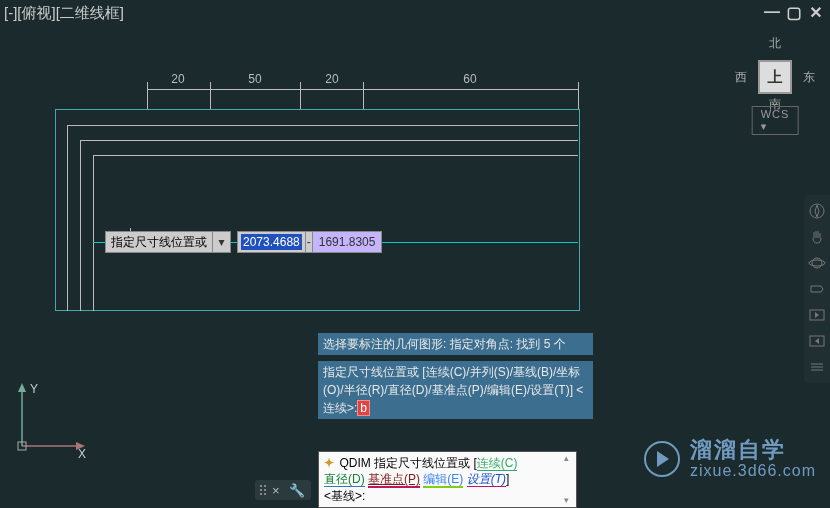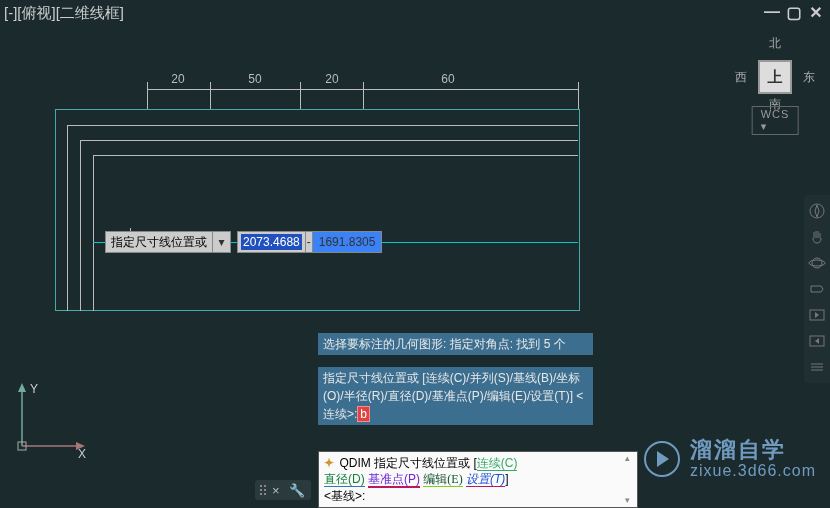--- a/index.html
+++ b/index.html
@@ -34,38 +34,38 @@
     
     .dim-text { position: absolute; color: #bbb; font-size: 12px; transform: translateX(-50%); }
     
     
     .dyn-input { position: absolute; left: 105px; top: 231px; display: flex; align-items: center; height: 22px; }
     .dyn-label { background: #ccc; color: #000; padding: 7px 5px; border: 1px solid #888; height: 100%; display:flex; align-items:center;}
     .dyn-arrow { width: 18px; height: 100%; background: #ccc; border: 1px solid #888; border-left:none; display:flex; align-items:center; justify-content:center; color:#333;}
     .dyn-field1 { background: #ccc; height: 100%; border: 1px solid #888; margin-left: 6px; padding: 0 3px; display:flex; align-items:center;}
     .dyn-field1 span { background: #2050c0; color: #fff; padding: 1px 2px; }
     .dyn-sep { background:#ccc; height:100%; border:1px solid #888; border-left:none; padding:0 1px; display:flex; align-items:center; color:#333;}
-    .dyn-field2 { background: #3b82f6; color: #333; height: 100%; border: 1px solid #888; border-left:none; padding: 0 6px; display:flex; align-items:center;}
+    .dyn-field2 { background: #c4b5fd; color: #333; height: 100%; border: 1px solid #888; border-left:none; padding: 0 6px; display:flex; align-items:center;}
     
     
     .cmdhist { position: absolute; left: 318px; top: 333px; width: 275px; font-size: 12px; line-height: 1.5; }
-    .cmdbox { background: #3b6e8f; color: #e8e8e8; padding: 2px 5px; margin-bottom: 12px; }
+    .cmdbox { background: #3b6e8f; color: #e8e8e8; padding: 2px 5px; margin-bottom: 6px; }
     .cmdbox .red { background: #d44; color:#fff; padding: 0 2px; border:1px solid #f88;}
     
     
-    .cmdline { position: absolute; left: 318px; bottom: 0; width: 320px; background: #fafafa; color: #000; border: 1px solid #555; padding: 3px 5px 2px 5px; font-size: 12px; line-height: 1.4; margin-top: 38px;}
+    .cmdline { position: absolute; left: 318px; bottom: 0; width: 259px; background: #fafafa; color: #000; border: 1px solid #555; padding: 3px 5px 2px 5px; font-size: 12px; line-height: 1.4; margin-top: 38px;}
     .cmdline .row { white-space: nowrap; overflow: hidden;}
     .cmdline .opt-c { color: #3a6; border-bottom: 1px solid #3a6;}
     .cmdline .opt-s { color: #48c; border-bottom: 1px solid #48c;}
     .cmdline .opt-b { color: #4a9; border-bottom: 1px solid #4a9;}
     .cmdline .opt-o { color: #d83; border-bottom: 1px solid #d83;}
     .cmdline .opt-r { color: #b45; border-bottom: 1px solid #b45;}
     .cmdline .opt-d { color: #15803d; border-bottom: 1px solid #37b;}
-    .cmdline .opt-p { color: #6d28d9; border-bottom: 5px solid #be185d;}
-    .cmdline .opt-e { color: #14532d; border-bottom: 1px solid #84cc16; font-family: Liberation Serif, serif;}
+    .cmdline .opt-p { color: #7f1d1d; border-bottom: 5px solid #be185d; text-decoration: underline;}
+    .cmdline .opt-e { color: #3b82f6; border-bottom: 4px solid #84cc16;}
     .cmdline .opt-t { color: #1d4ed8; border-bottom: 1px solid #be185d; font-style: italic;}
     .cmdline .prompt { color:#000;}
     .cmdline .lightning { color: #cc9933; font-weight:bold; margin-right:2px;}
     .cmdline .scroll { position:absolute; right:2px; top:2px; bottom:2px; width:10px; display:flex; flex-direction:column; justify-content:space-between;}
     .cmdline .scroll span { color:#888; font-size:9px; line-height:1;}
     
     
     .cmd-handle { position: absolute; left: 255px; bottom: 8px; width: 56px; height: 20px; background: #2a3a3d; border-radius: 3px; display:flex; align-items:center; justify-content:space-around;}
     .cmd-handle .lines { display:flex; flex-direction:column; gap:2px;}
     .cmd-handle .lines div { width:2px; height:2px; background:#888; box-shadow: 4px 0 #888;}
@@ -158,21 +158,21 @@
 
   <div class="vline" style="left:147px; top:89px; height:20px;"></div>
   <div class="vline" style="left:210px; top:89px; height:20px;"></div>
   <div class="vline" style="left:300px; top:89px; height:20px;"></div>
   <div class="vline" style="left:363px; top:89px; height:20px;"></div>
   <div class="vline" style="left:578px; top:89px; height:20px;"></div>
 
   <div class="dim-text" style="left:178px; top:72px;">20</div>
   <div class="dim-text" style="left:255px; top:72px;">50</div>
   <div class="dim-text" style="left:332px; top:72px;">20</div>
-  <div class="dim-text" style="left:448px; top:72px;">60</div>
+  <div class="dim-text" style="left:470px; top:72px;">60</div>
 
   <div class="hline cline" style="left:55px; top:109px; width:525px;"></div>
   <div class="hline cline" style="left:55px; top:310px; width:525px;"></div>
   <div class="vline cline" style="left:55px; top:109px; height:201px;"></div>
   <div class="vline cline" style="left:579px; top:109px; height:201px;"></div>
 
   <div class="vline" style="left:67px; top:125px; height:186px;"></div>
   <div class="vline" style="left:80px; top:140px; height:171px;"></div>
   <div class="vline" style="left:93px; top:155px; height:156px;"></div>
 

